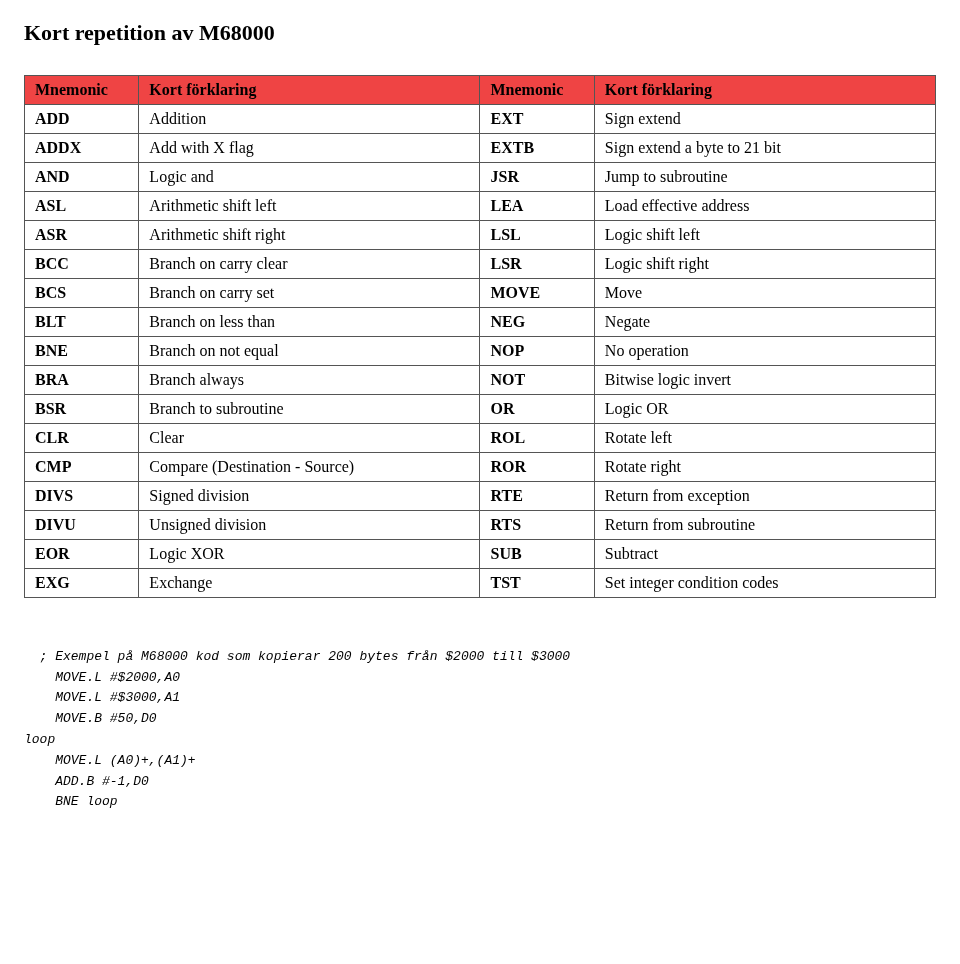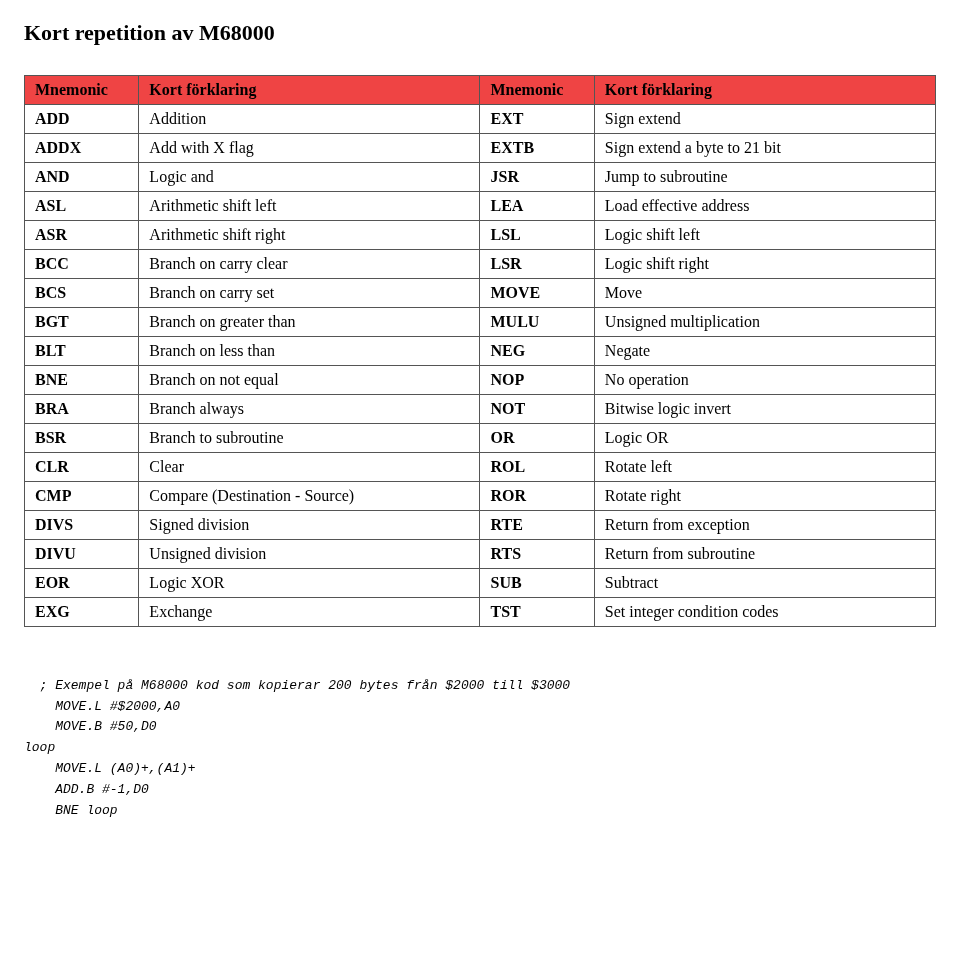--- a/index.html
+++ b/index.html
@@ -97,26 +97,20 @@
         <td class="mnemonic">LSR</td>
         <td class="description">Logic shift right</td>
       </tr>
       <tr>
         <td class="mnemonic">BCS</td>
         <td class="description">Branch on carry set</td>
         <td class="mnemonic">MOVE</td>
         <td class="description">Move</td>
       </tr>
       <tr>
-        <td class="mnemonic">BGT</td>
-        <td class="description">Branch on greater than</td>
-        <td class="mnemonic">MULU</td>
-        <td class="description">Unsigned multiplication</td>
-      </tr>
-      <tr>
         <td class="mnemonic">BLT</td>
         <td class="description">Branch on less than</td>
         <td class="mnemonic">NEG</td>
         <td class="description">Negate</td>
       </tr>
       <tr>
         <td class="mnemonic">BNE</td>
         <td class="description">Branch on not equal</td>
         <td class="mnemonic">NOP</td>
         <td class="description">No operation</td>
@@ -168,13 +162,13 @@
         <td class="description">Exchange</td>
         <td class="mnemonic">TST</td>
         <td class="description">Set integer condition codes</td>
       </tr>
     </tbody>
 </table>
 
 <div class="code-block">
   <span>; Exempel på M68000 kod som kopierar 200 bytes från $2000 till $3000</span>
 </div>
-<div class="code-block" id="code-lines"><div>    MOVE.L #$2000,A0</div><div>    MOVE.B #50,D0</div><div>loop</div><div>    MOVE.L (A0)+,(A1)+</div><div>    ADD.B #-1,D0</div><div>    BNE loop</div></div>
+<div class="code-block" id="code-lines"><div>    MOVE.L #$2000,A0</div><div>    MOVE.L #$3000,A1</div><div>    MOVE.B #50,D0</div><div>loop</div><div>    MOVE.L (A0)+,(A1)+</div><div>    ADD.B #-1,D0</div><div>    BNE loop</div></div>
 
 </body></html>

